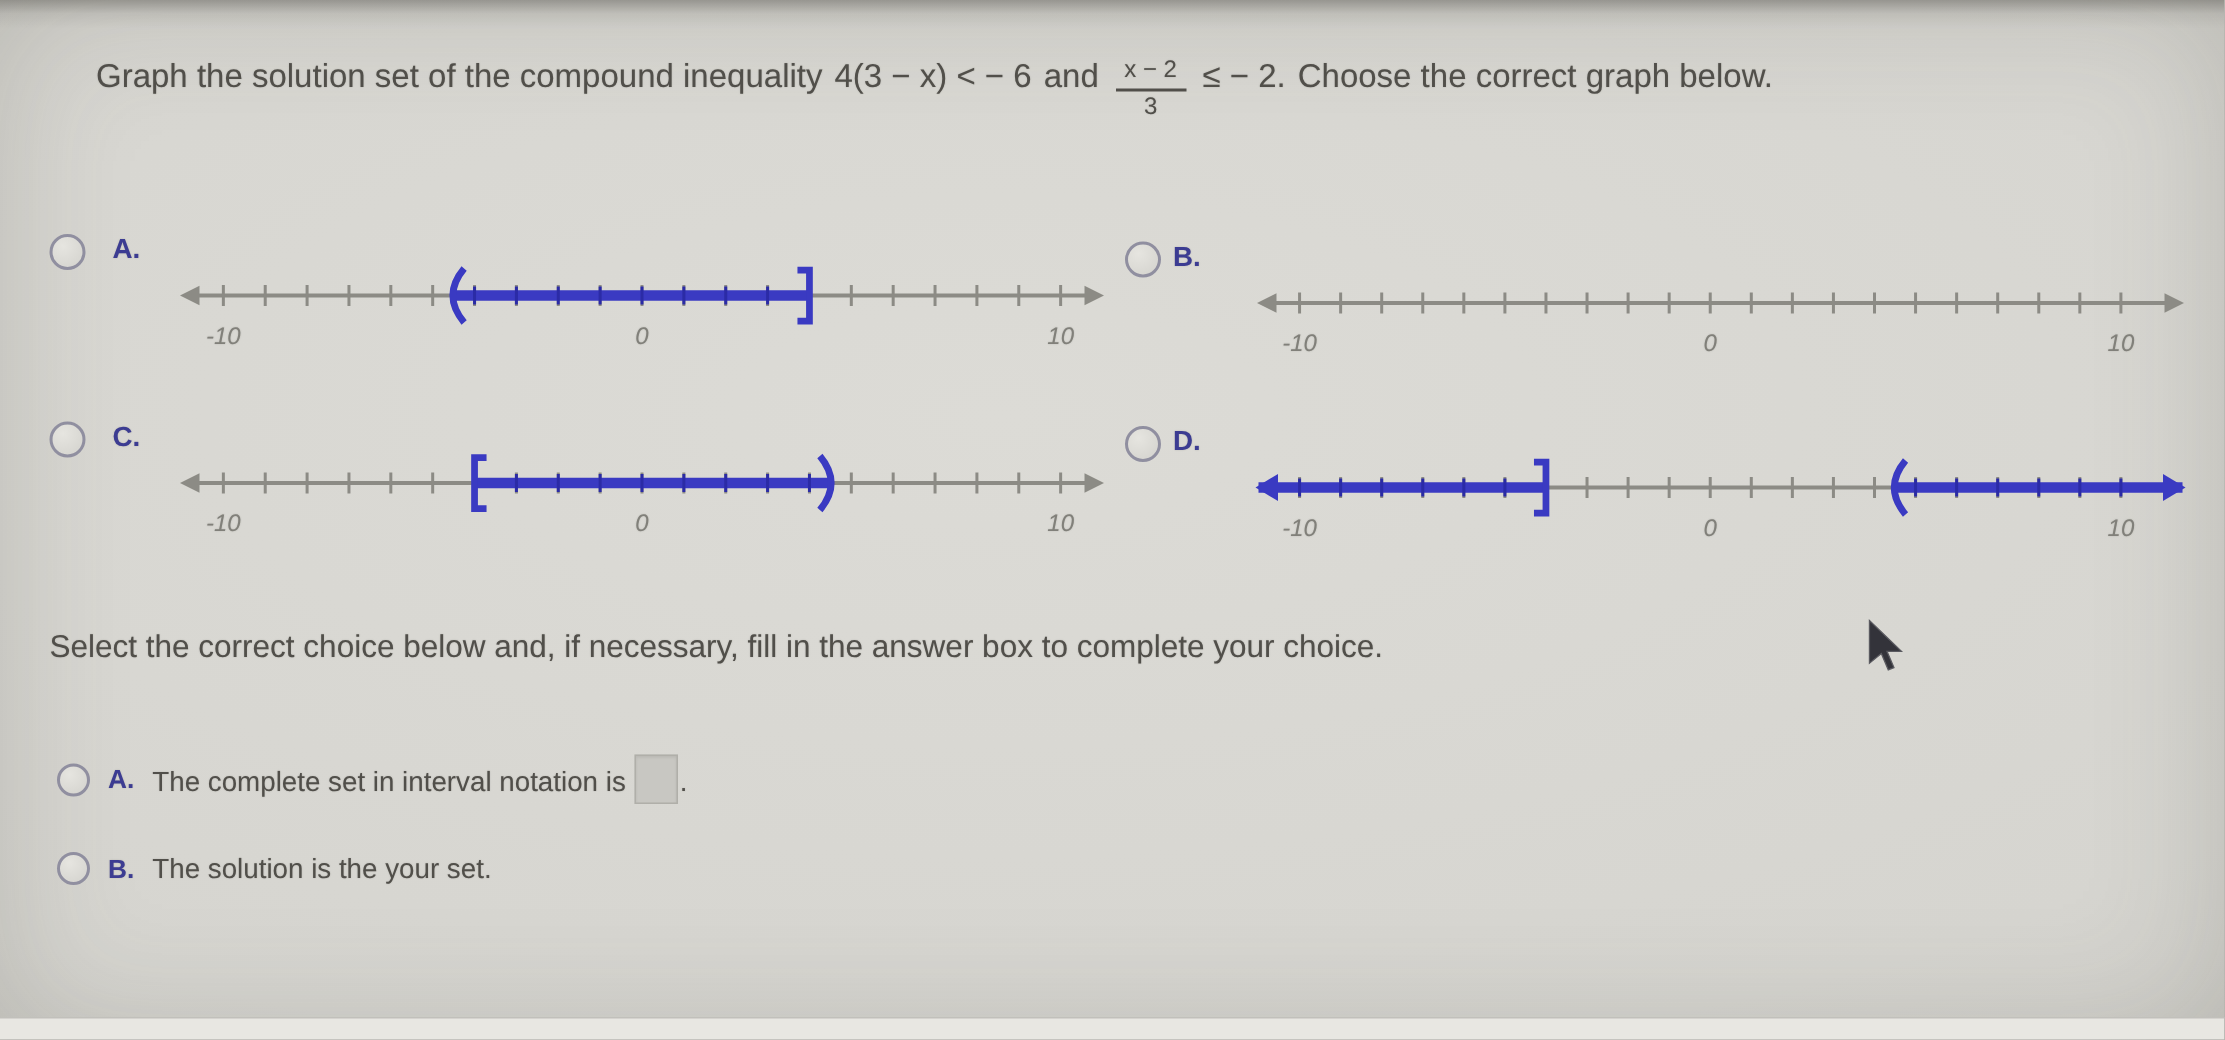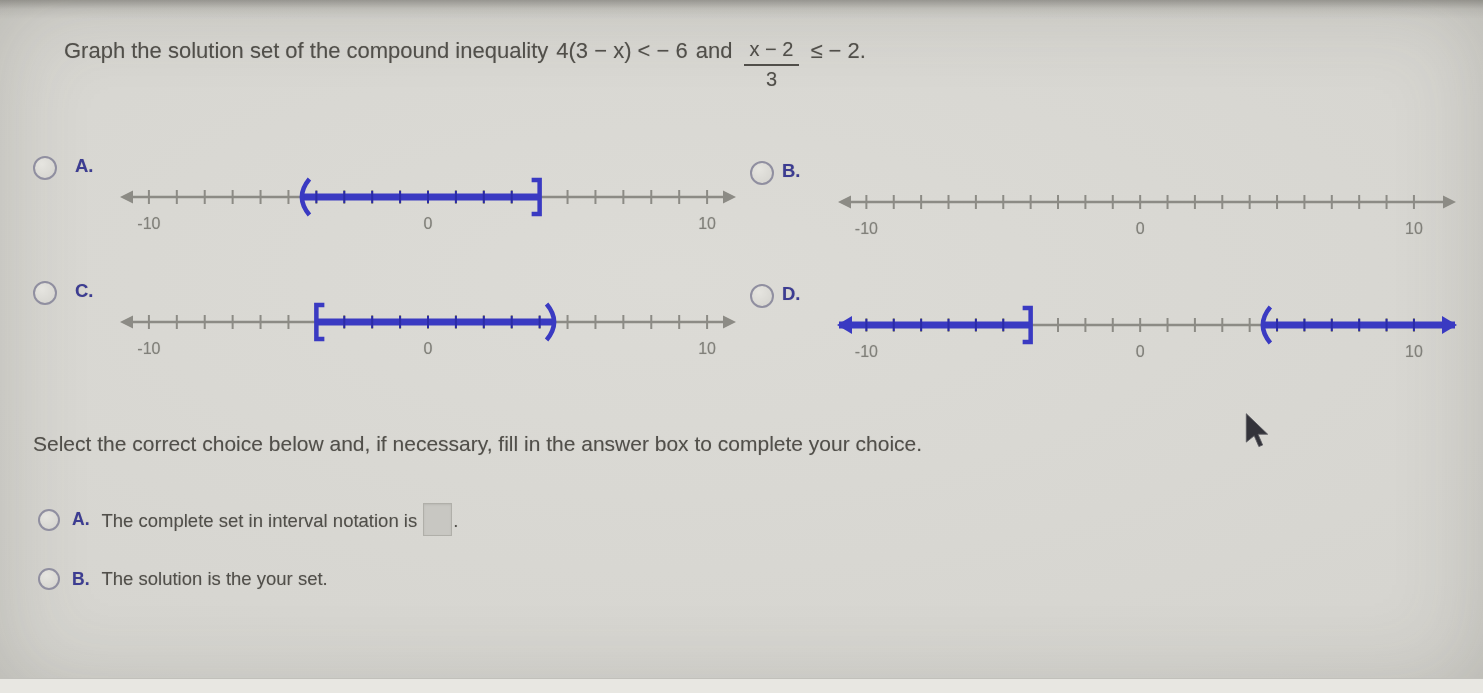--- a/index.html
+++ b/index.html
@@ -12,35 +12,35 @@
     text-shadow:0 0 1px rgba(80,78,73,.30);
   }
   .page::before{content:"";position:absolute;left:0;right:0;top:0;height:20px;z-index:6;
     background:linear-gradient(rgba(82,80,74,.42), rgba(82,80,74,.10) 9px, rgba(82,80,74,0) 19px);
     pointer-events:none;}
   .bottom-strip{position:absolute;left:0;right:0;top:678px;height:15px;
     background:#e8e7e2;border-top:1px solid #c1c0bb;}
   
   .title{position:absolute;left:33px;top:38px;display:flex;align-items:flex-start;gap:8px;
     font-size:22px;white-space:nowrap;margin-left:31px;}
-  .frac{display:inline-flex;flex-direction:column;align-items:center;font-size:20px;
+  .frac{display:inline-flex;flex-direction:column;align-items:center;font-size:16px;
     line-height:1.15;margin:0 3px;text-align:center;}
   .frac .num{padding:0 6px 3px;border-bottom:2px solid var(--text,#514f4a);}
   .frac .den{padding-top:2px;}
   
   .graph-opt{position:absolute;cursor:pointer;}
   .radio{position:absolute;width:24px;height:24px;box-sizing:border-box;
     border:2.5px solid var(--radio-border,#908fa0);border-radius:50%;
     background:radial-gradient(circle at 35% 30%, #e6e5e0, #d3d2cd);}
   .opt-letter{position:absolute;font-weight:bold;font-size:18.5px;color:var(--letter,#3c3c92);}
-  .numline{position:absolute;}
+  .numline{position:absolute;font-style:italic;}
   .numline svg{display:block;}
   svg text{font-family:"Liberation Sans",sans-serif;}
   
-  .instruction{position:absolute;left:33px;top:420px;font-size:21px;margin-top:12px;}
+  .instruction{position:absolute;left:33px;top:420px;font-size:21px;}
   .choice-row{position:absolute;display:flex;align-items:center;gap:12px;font-size:18.5px;cursor:pointer;}
   .radio2{width:22px;height:22px;box-sizing:border-box;flex:none;
     border:2.5px solid var(--radio-border,#908fa0);border-radius:50%;
     background:radial-gradient(circle at 35% 30%, #e6e5e0, #d3d2cd);}
   .choice-letter{font-weight:bold;font-size:17.5px;color:var(--letter,#3c3c92);}
   .answer-box{display:inline-block;width:27px;height:31px;vertical-align:-9px;
     background:var(--box-fill,#c8c7c2);border:1px solid var(--box-border,#b0afa9);
     box-shadow:inset 0 1px 2px rgba(0,0,0,.08);margin-left:6px;}
   .after-box{margin-left:1px;}
   .cursor{position:absolute;left:1242px;top:412px;z-index:9;}
@@ -52,20 +52,21 @@
 
   <div class="title">
     <span>Graph the solution set of the compound inequality</span>
     <span>4(3 − x) &lt; − 6</span>
     <span>and</span>
     <span class="frac">
       <span class="num">x − 2</span>
       <span class="den">3</span>
     </span>
     <span>≤ − 2.</span>
+    <span>Choose the correct graph below.</span>
   </div>
 
   <div class="graph-opt" style="left:30px;top:150px;width:714px;height:104px;">
     <span class="radio" style="left:3px;top:6px;"></span>
     <span class="opt-letter" style="left:45px;top:5px;">A.</span>
     <div class="numline" style="left:82px;top:17px;width:632px;height:76px;">
         <svg width="632" height="76">
           <line x1="13" y1="30" x2="619" y2="30" stroke="#8c8b85" stroke-width="2.6"></line>
           <polygon points="8,30 21,23.5 21,36.5" fill="#8c8b85"></polygon>
           <polygon points="624,30 611,23.5 611,36.5" fill="#8c8b85"></polygon>

